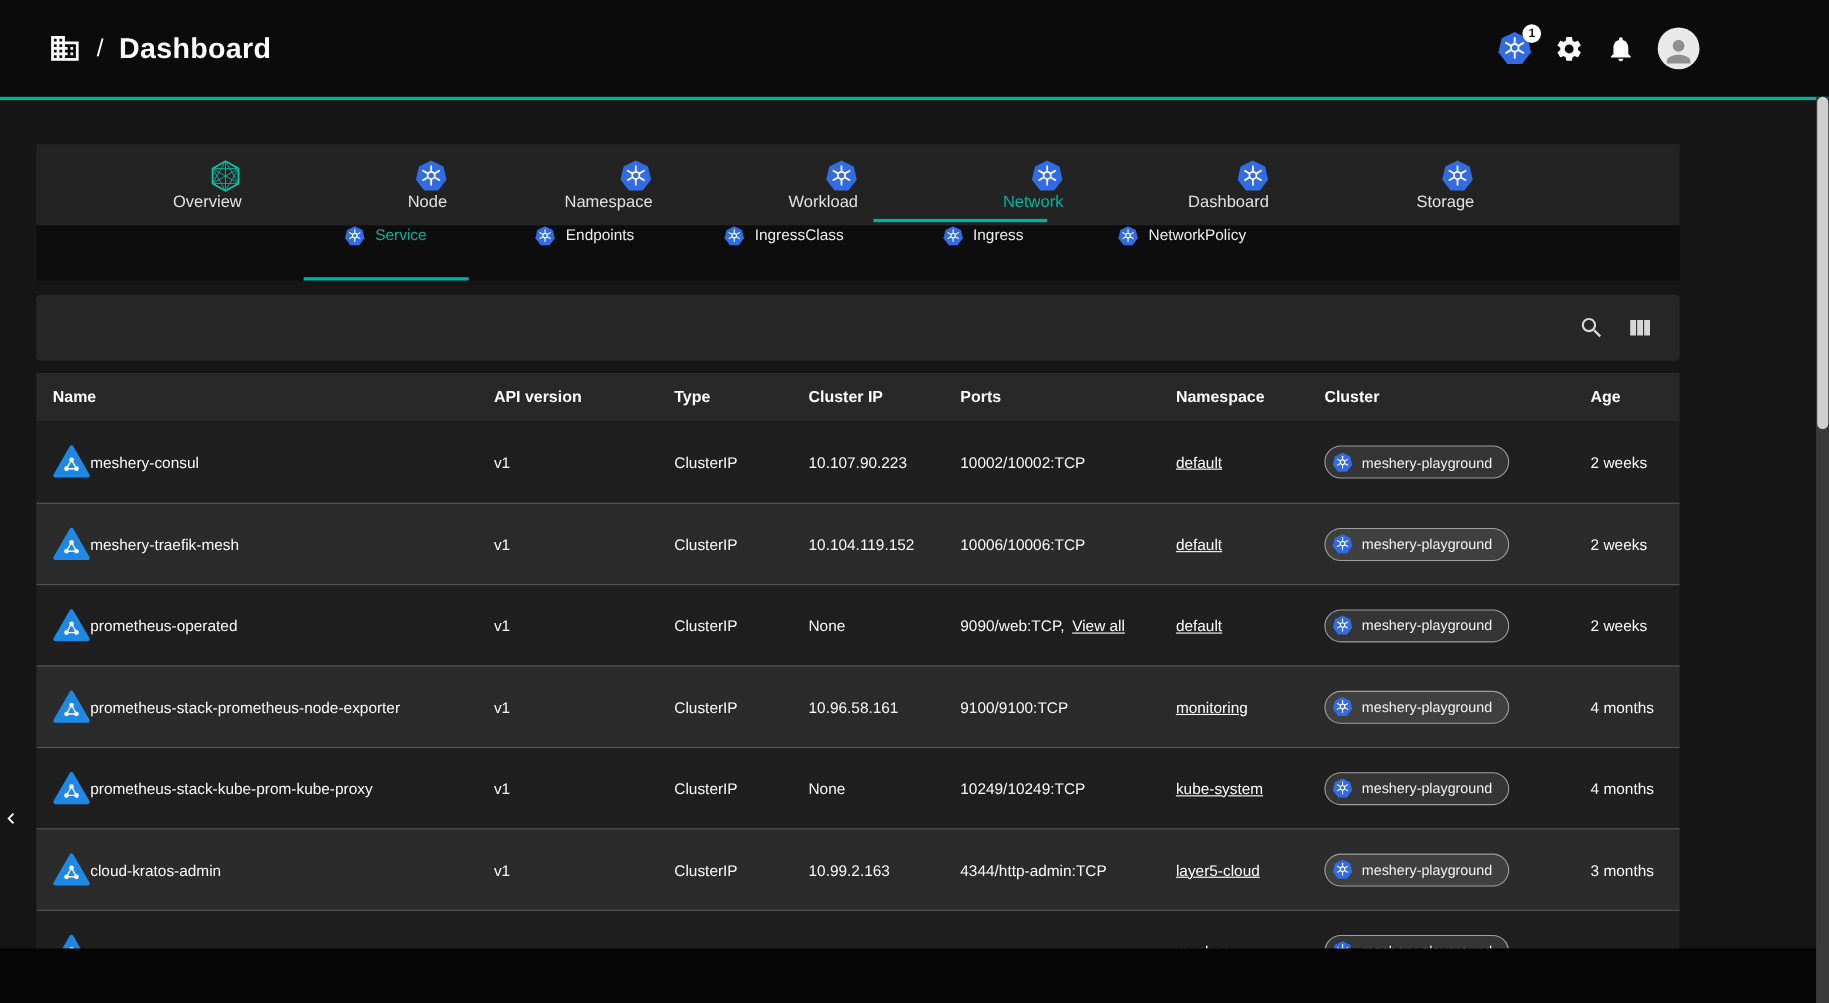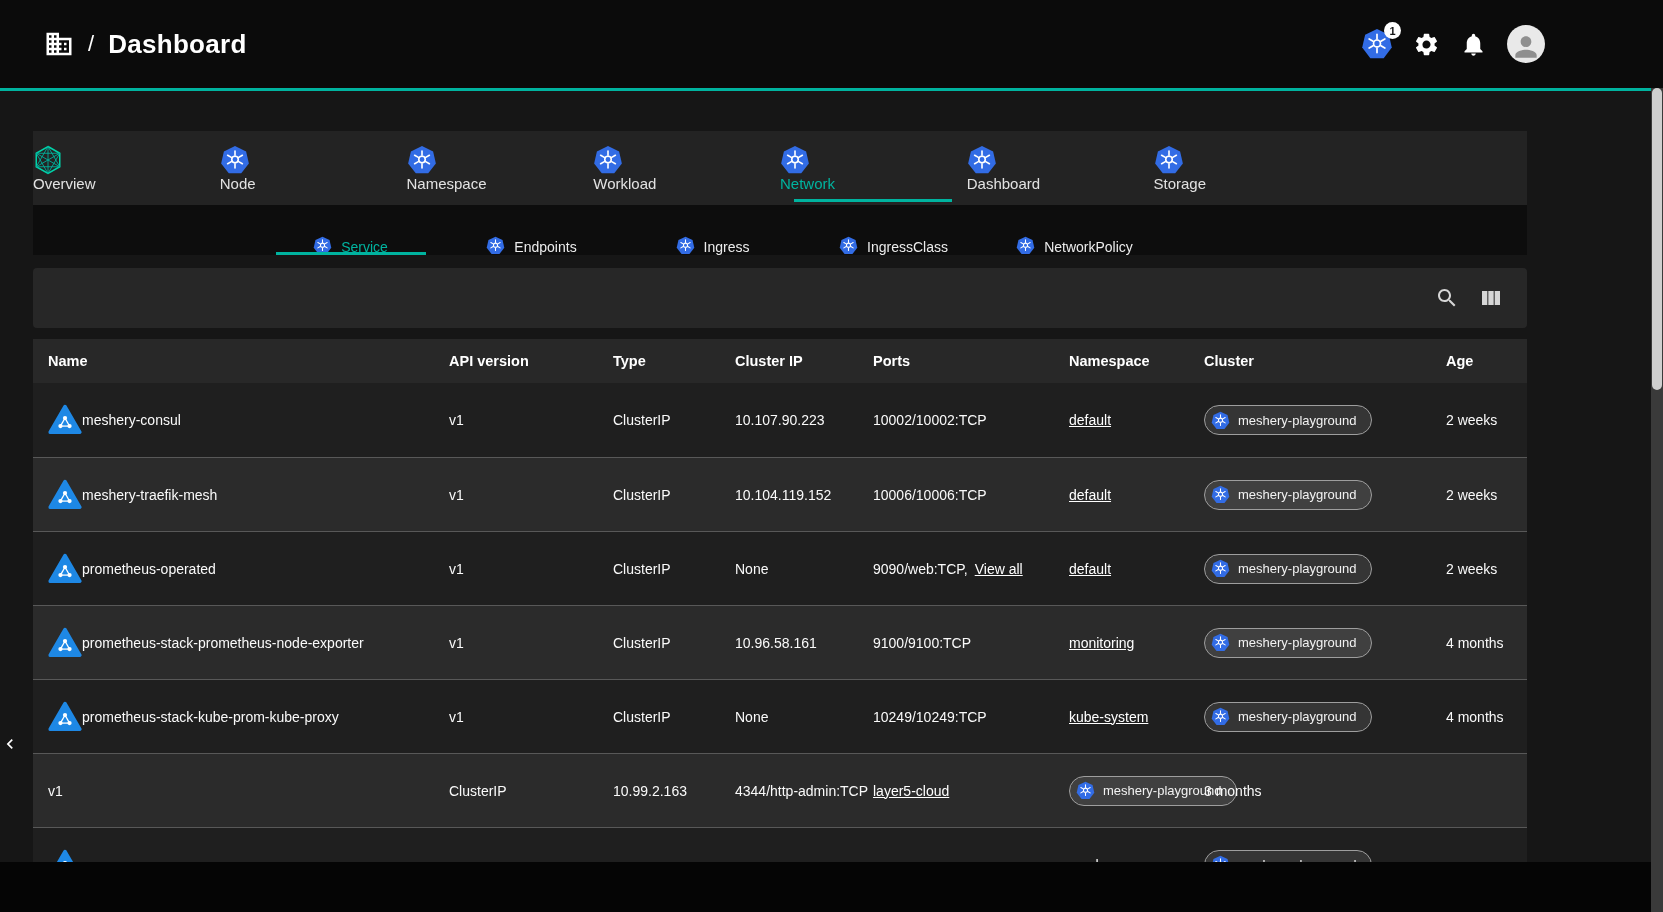--- a/index.html
+++ b/index.html
@@ -46,38 +46,38 @@
 
   .panel { position: absolute; left: 33px; width: 1494px; }
 
   
   .primary-tabs {
     top: 40px; height: 74px; background: #232323;
     display: grid; grid-template-columns: repeat(8, 1fr);
   }
   .ptab {
     position: relative; display: flex; flex-direction: column;
-    align-items: flex-start; justify-content: center; gap: 0;
+    align-items: flex-end; justify-content: center; gap: 0;
     cursor: pointer;
   }
   .ptab .plabel { font-size: 15px; color: #e2e2e2; }
   .ptab.active .plabel { color: #00B39F; }
   .ptab.active::after {
     content: ""; position: absolute; bottom: 3px; left: 50%;
     transform: translateX(-50%); width: 158px; height: 3px; background: #00B39F;
   }
 
   
   .secondary-tabs {
     top: 114px; height: 50px; background: #0d0d0d;
     display: flex; align-items: stretch; padding-left: 227px;
   }
   .stab {
     position: relative; width: 181px;
-    display: flex; align-items: flex-end; justify-content: center; gap: 9px;
+    display: flex; align-items: flex-start; justify-content: center; gap: 9px;
     cursor: pointer;
   }
   .stab .slabel { font-size: 14px; color: #ececec; }
   .stab.active .slabel { color: #00B39F; }
   .stab.active::after {
     content: ""; position: absolute; bottom: 0; left: 50%;
     transform: translateX(-50%); width: 150px; height: 3px; background: #00B39F;
   }
 
   
@@ -338,38 +338,38 @@
             <g stroke="#fff" stroke-width="1.3" stroke-linecap="round">
               <line x1="12" y1="8.2" x2="12" y2="4.8"></line>
               <line x1="14.94" y1="9.9" x2="17.89" y2="8.2"></line>
               <line x1="14.94" y1="13.3" x2="17.89" y2="15.0"></line>
               <line x1="12" y1="15.0" x2="12" y2="18.4"></line>
               <line x1="9.06" y1="13.3" x2="6.11" y2="15.0"></line>
               <line x1="9.06" y1="9.9" x2="6.11" y2="8.2"></line>
             </g>
           </svg>
         </span>
+        <span class="slabel">IngressClass</span>
+      </div>
+      <div class="stab">
+        <span class="hicon">
+          <svg width="19" height="19" viewBox="0 0 24 24">
+            <polygon points="12,0.8 20.9,5.1 23.1,14.7 17,22.6 7,22.6 0.9,14.7 3.1,5.1" fill="#326CE5"></polygon>
+            <circle cx="12" cy="11.6" r="2.6" fill="none" stroke="#fff" stroke-width="1.3"></circle>
+            <g stroke="#fff" stroke-width="1.3" stroke-linecap="round">
+              <line x1="12" y1="8.2" x2="12" y2="4.8"></line>
+              <line x1="14.94" y1="9.9" x2="17.89" y2="8.2"></line>
+              <line x1="14.94" y1="13.3" x2="17.89" y2="15.0"></line>
+              <line x1="12" y1="15.0" x2="12" y2="18.4"></line>
+              <line x1="9.06" y1="13.3" x2="6.11" y2="15.0"></line>
+              <line x1="9.06" y1="9.9" x2="6.11" y2="8.2"></line>
+            </g>
+          </svg>
+        </span>
         <span class="slabel">Ingress</span>
-      </div>
-      <div class="stab">
-        <span class="hicon">
-          <svg width="19" height="19" viewBox="0 0 24 24">
-            <polygon points="12,0.8 20.9,5.1 23.1,14.7 17,22.6 7,22.6 0.9,14.7 3.1,5.1" fill="#326CE5"></polygon>
-            <circle cx="12" cy="11.6" r="2.6" fill="none" stroke="#fff" stroke-width="1.3"></circle>
-            <g stroke="#fff" stroke-width="1.3" stroke-linecap="round">
-              <line x1="12" y1="8.2" x2="12" y2="4.8"></line>
-              <line x1="14.94" y1="9.9" x2="17.89" y2="8.2"></line>
-              <line x1="14.94" y1="13.3" x2="17.89" y2="15.0"></line>
-              <line x1="12" y1="15.0" x2="12" y2="18.4"></line>
-              <line x1="9.06" y1="13.3" x2="6.11" y2="15.0"></line>
-              <line x1="9.06" y1="9.9" x2="6.11" y2="8.2"></line>
-            </g>
-          </svg>
-        </span>
-        <span class="slabel">IngressClass</span>
       </div>
       <div class="stab">
         <span class="hicon">
           <svg width="19" height="19" viewBox="0 0 24 24">
             <polygon points="12,0.8 20.9,5.1 23.1,14.7 17,22.6 7,22.6 0.9,14.7 3.1,5.1" fill="#326CE5"></polygon>
             <circle cx="12" cy="11.6" r="2.6" fill="none" stroke="#fff" stroke-width="1.3"></circle>
             <g stroke="#fff" stroke-width="1.3" stroke-linecap="round">
               <line x1="12" y1="8.2" x2="12" y2="4.8"></line>
               <line x1="14.94" y1="9.9" x2="17.89" y2="8.2"></line>
               <line x1="14.94" y1="13.3" x2="17.89" y2="15.0"></line>
@@ -628,20 +628,38 @@
                     <line x1="9.06" y1="13.3" x2="6.11" y2="15.0"></line>
                     <line x1="9.06" y1="9.9" x2="6.11" y2="8.2"></line>
                   </g>
                 </svg>
               </span>
               <span class="chip-label">meshery-playground</span>
             </span></div>
           <div class="td">4 months</div>
         </div>
         <div class="trow tgrid alt">
+          <div class="td name-td">
+            <span class="hicon">
+              <svg width="34" height="34" viewBox="0 0 24 24">
+                <path d="M12 2.6 L22.4 20.6 H1.6 Z" fill="#1E88E5" stroke="#1E88E5" stroke-width="2.6" stroke-linejoin="round"></path>
+                <g stroke="#fff" stroke-width="0.9">
+                  <line x1="12" y1="10.6" x2="8.8" y2="16.3"></line>
+                  <line x1="12" y1="10.6" x2="15.2" y2="16.3"></line>
+                  <line x1="8.8" y1="16.3" x2="15.2" y2="16.3"></line>
+                </g>
+                <g fill="#fff">
+                  <circle cx="12" cy="10.6" r="1.5"></circle>
+                  <circle cx="8.8" cy="16.3" r="1.5"></circle>
+                  <circle cx="15.2" cy="16.3" r="1.5"></circle>
+                </g>
+              </svg>
+            </span>
+            <span>cloud-kratos-admin</span>
+          </div>
           <div class="td">v1</div>
           <div class="td">ClusterIP</div>
           <div class="td">10.99.2.163</div>
           <div class="td ports-td">
             <span>4344/http-admin:TCP</span>
           </div>
           <div class="td"><span class="ns-link">layer5-cloud</span></div>
           <div class="td"><span class="chip">
               <span class="hicon">
                 <svg width="19" height="19" viewBox="0 0 24 24">

